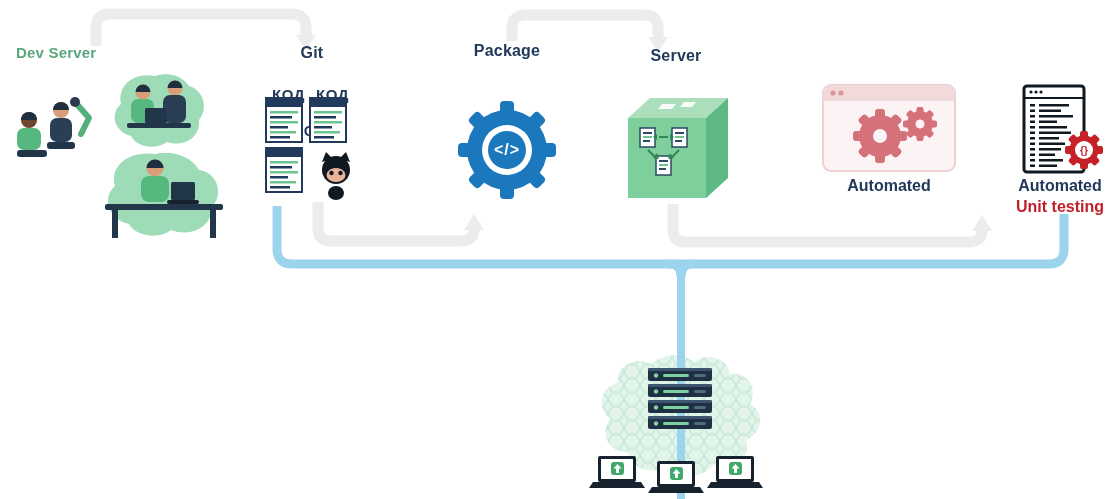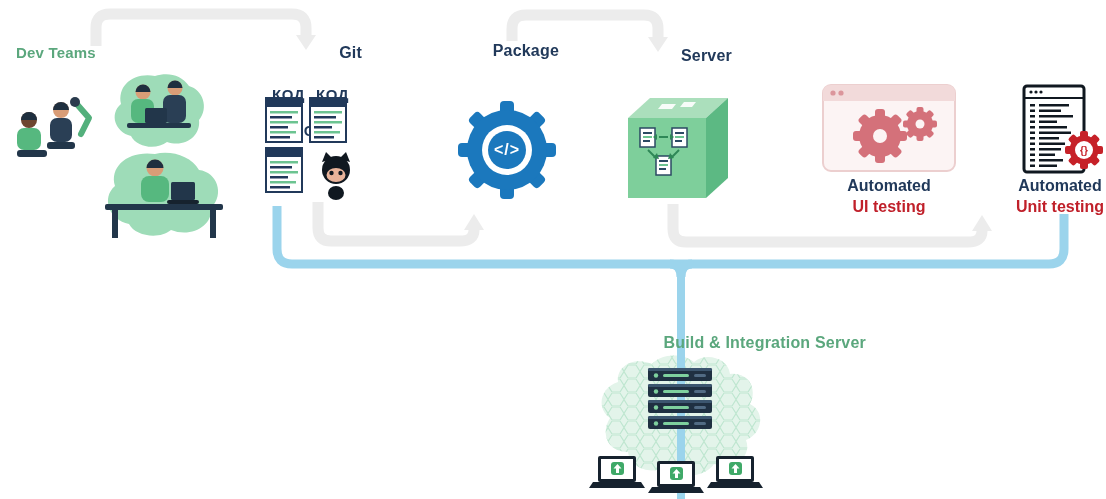--- a/index.html
+++ b/index.html
@@ -9,21 +9,21 @@
     background:#ffffff;
     overflow:hidden;
     font-family:"Liberation Sans", sans-serif;
   }
   .canvas { position:absolute; inset:0; width:1106px; height:499px; }
   .layer  { position:absolute; left:0; top:0; }
   .node   { position:absolute; }
   .lbl    { font-weight:800; letter-spacing:.2px; white-space:nowrap; }
   .lbl.green { color:#5ba77d; font-size:15px; }
   .lbl.navy  { color:#21395a; font-size:16px; }
-  .lbl.center { text-align:right; }
+  .lbl.center { text-align:center; }
   .lbl-sm { font-size:16px; font-weight:800; text-align:center; line-height:1.3; }
   .lbl-sm .t { color:#21395a; display:block; }
   .lbl-sm .r { color:#c0202a; display:block; }
   .kod {
     position:absolute; font-size:15px; font-weight:800; color:#21395a;
     letter-spacing:.5px; white-space:nowrap;
   }
   .icon-text {
     position:absolute; display:flex; align-items:center; justify-content:center;
     font-weight:800; white-space:nowrap;
@@ -65,21 +65,21 @@
       <path d="M652 364 C 634 356 616 366 618 382 C 600 388 596 408 610 418 C 600 434 608 452 628 452 C 630 468 652 476 666 466 C 680 480 704 478 714 464 C 736 470 752 456 746 440 C 762 434 766 412 750 404 C 758 388 748 372 730 374 C 728 358 706 352 694 362 C 682 352 660 354 652 364 Z" fill="url(#hexp)"></path>
     </g>
 
     <g>
       <path d="M277 206 L277 249 Q277 264 292 264 L1049 264 Q1064 264 1064 249 L1064 214" stroke="#9bd4ec" stroke-width="9" fill="none"></path>
       <path d="M670 264 Q681 264 681 277 M692 264 Q681 264 681 277" stroke="#9bd4ec" stroke-width="9" fill="none"></path>
       <path d="M681 264 L681 499" stroke="#9bd4ec" stroke-width="8" fill="none"></path>
     </g>
   </svg>
 
-  <div class="node lbl green" style="left:16px; top:44px;">Dev Teams</div>
+  <div class="node lbl green" style="left:16px; top:44px;">Dev Server</div>
 
   <svg class="node" style="left:5px; top:70px;" width="232" height="170" viewBox="0 0 232 170">
     <path d="M150 6 C 128 2 112 16 116 34 C 104 44 110 62 126 66 C 132 78 152 80 162 72 C 180 78 196 66 194 50 C 204 38 198 20 184 16 C 176 4 162 2 150 6 Z" fill="#9edcb8"></path>
     <path d="M150 84 C 124 80 104 96 110 116 C 96 128 104 150 124 154 C 130 166 154 170 166 160 C 186 168 208 156 206 138 C 220 124 212 102 194 100 C 186 86 166 80 150 84 Z" fill="#9edcb8"></path>
 
     <g>
       <path d="M70 32 L84 48 L76 64" stroke="#53b07c" stroke-width="6" fill="none" stroke-linecap="round" stroke-linejoin="round"></path>
       <circle cx="70" cy="32" r="5" fill="#2a3b4d"></circle>
       <circle cx="24" cy="50" r="8" fill="#6e4630"></circle>
       <path d="M16 50 A8 8 0 0 1 32 50 Z" fill="#1f2f3f"></path>
@@ -233,21 +233,20 @@
         <rect x="-3.5" y="-17" width="7" height="7" rx="2" transform="rotate(225)"></rect>
         <rect x="-3.5" y="-17" width="7" height="7" rx="2" transform="rotate(270)"></rect>
         <rect x="-3.5" y="-17" width="7" height="7" rx="2" transform="rotate(315)"></rect>
       </g>
       <circle cx="0" cy="0" r="13"></circle>
       <circle cx="0" cy="0" r="4.5" fill="#fcf4f4"></circle>
     </g>
   </svg>
   <div class="node lbl-sm" style="left:821px; top:176px; width:136px;">
     <span class="t">Automated</span>
-    <span class="r">UI testing</span>
   </div>
 
   <div class="node" style="left:1022px; top:84px; width:82px; height:94px;">
     <svg width="82" height="94" viewBox="0 0 82 94">
       <rect x="2" y="2" width="60" height="86" rx="3" fill="#ffffff" stroke="#101820" stroke-width="3"></rect>
       <line x1="3" y1="14" x2="61" y2="14" stroke="#101820" stroke-width="2"></line>
       <circle cx="9" cy="8" r="1.6" fill="#101820"></circle>
       <circle cx="14" cy="8" r="1.6" fill="#101820"></circle>
       <circle cx="19" cy="8" r="1.6" fill="#101820"></circle>
       <g fill="#101820">
@@ -291,21 +290,20 @@
         <circle cx="0" cy="0" r="9" fill="#ffffff"></circle>
       </g>
     </svg>
   </div>
   <div class="icon-text braces" style="left:1072px; top:143px; width:24px; height:14px;">{}</div>
   <div class="node lbl-sm" style="left:1014px; top:176px; width:92px;">
     <span class="t">Automated</span>
     <span class="r">Unit testing</span>
   </div>
 
-  <div class="node lbl green center" style="left:500px; top:334px; width:366px; font-size:16px;">Build &amp; Integration Server</div>
 
   <svg class="node" style="left:560px; top:350px;" width="250" height="149" viewBox="0 0 250 149">
     <defs>
       <g id="laptop">
         <rect x="0" y="0" width="38" height="26" rx="2" fill="#16222e"></rect>
         <rect x="3" y="3" width="32" height="20" fill="#ffffff"></rect>
         <rect x="13" y="6" width="13" height="13" rx="3" fill="#3fa968"></rect>
         <path d="M19.5 8 L23.5 12.5 L21 12.5 L21 17 L18 17 L18 12.5 L15.5 12.5 Z" fill="#ffffff"></path>
         <polygon points="-5,26 43,26 47,32 -9,32" fill="#16222e"></polygon>
       </g>

